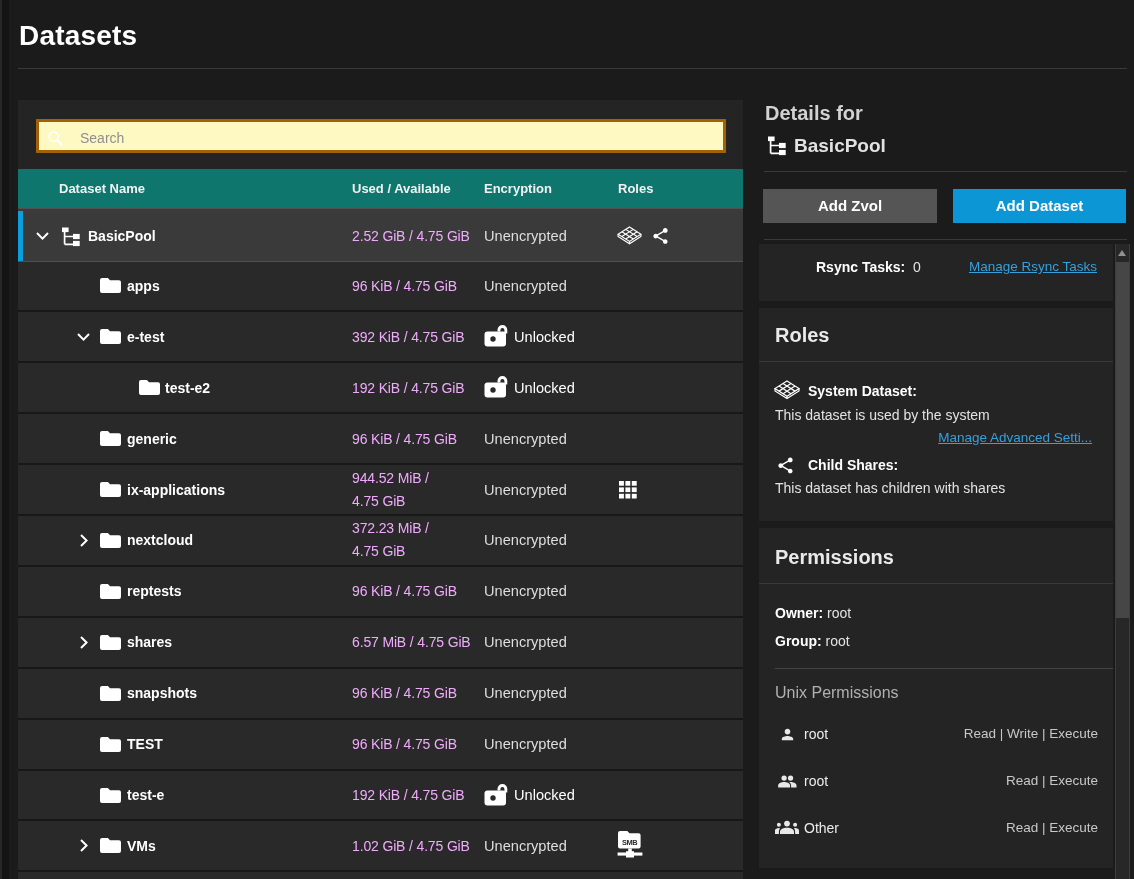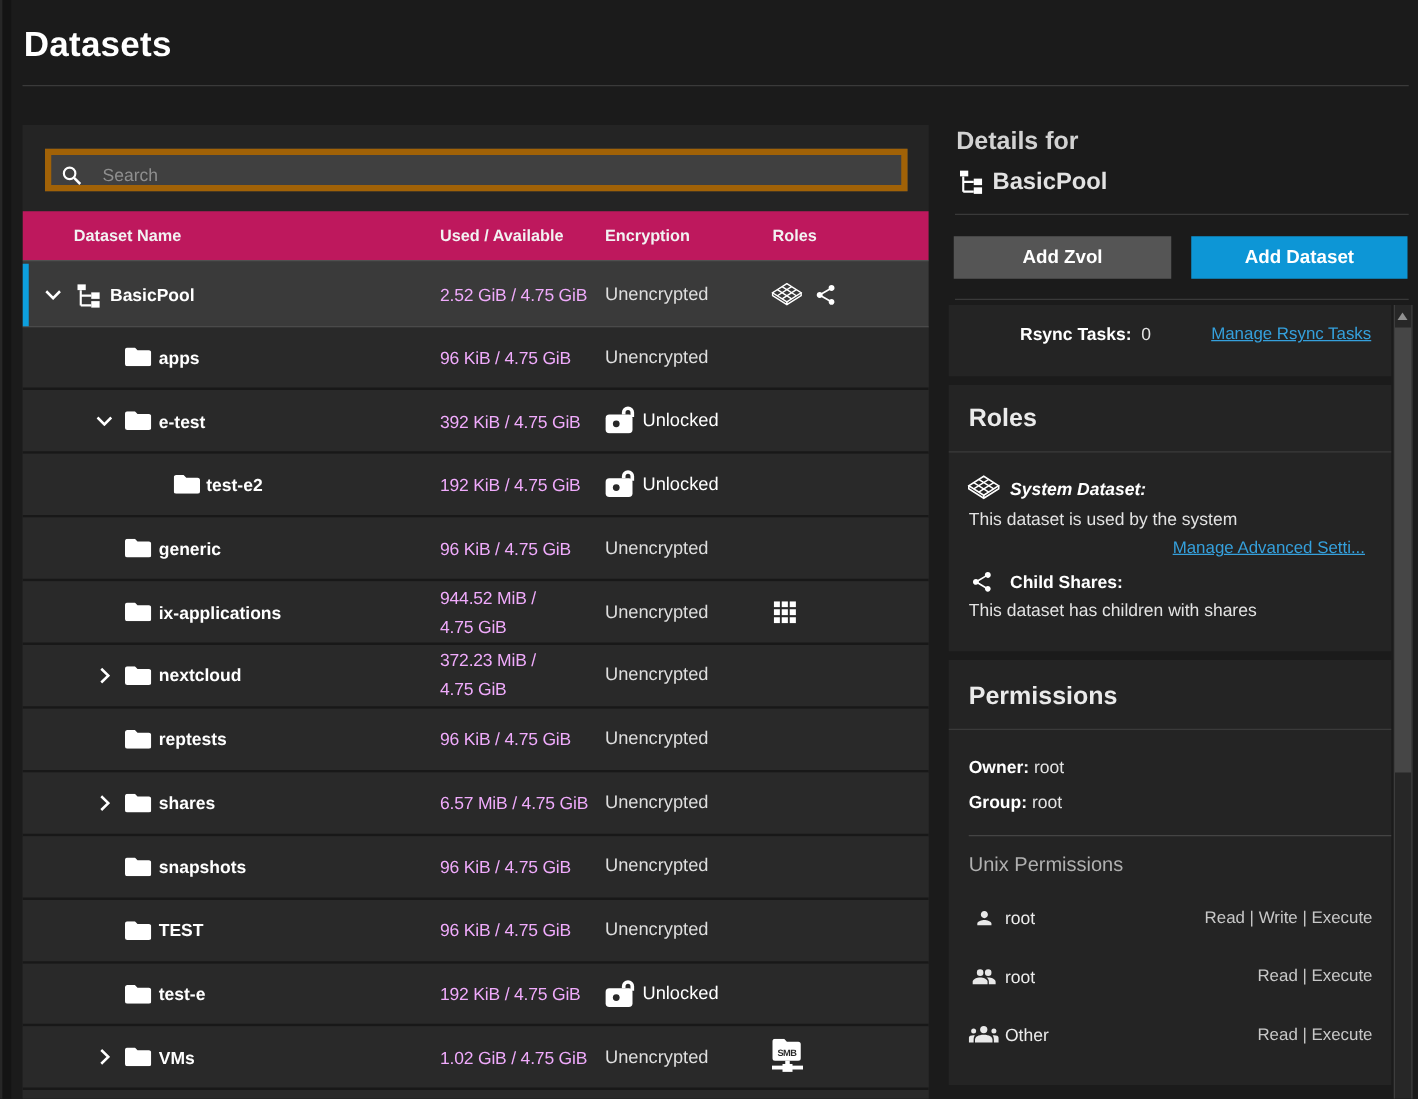--- a/index.html
+++ b/index.html
@@ -7,24 +7,24 @@
     font-family:"Liberation Sans", sans-serif; }
   .abs { position:absolute; }
   #stage { position:relative; width:1018px; height:879px; }
   .rail1 { left:0; top:0; width:2px; height:879px; background:#272727; }
   .rail2 { left:2px; top:0; width:7px; height:879px; background:#141414; }
   h1.title { position:absolute; left:19px; top:20px; font-size:28px; font-weight:bold; color:#fff; letter-spacing:0.2px;}
   .toprule { left:18px; top:68px; width:1109px; height:1px; background:#3a3a3a; }
 
   
   #tcard { left:18px; top:100px; width:725px; height:779px; background:#242424; overflow:hidden; }
-  #search { position:absolute; left:18px; top:19px; width:690px; height:34px; border:5px solid #a16207; background:#404040; }
+  #search { position:absolute; left:18px; top:19px; width:690px; height:34px; border:3px solid #a16207; background:#fef9c3; }
   #search .ph { position:absolute; left:41px; top:8px; font-size:14px; color:#8f8f8f; }
   #search svg { position:absolute; left:8px; top:7.5px; }
-  #thead { position:absolute; left:0; top:69px; width:725px; height:39px; background:#be185d; font-size:13px; font-weight:bold; color:#f2f2f2; }
+  #thead { position:absolute; left:0; top:69px; width:725px; height:39px; background:#0f766e; font-size:13px; font-weight:bold; color:#f2f2f2; }
   #thead span { position:absolute; top:12px; }
   #rows { position:absolute; left:0; top:107.5px; width:725px; }
   .row { position:relative; width:725px; height:50.91px; background:#292929; border-bottom:2px solid #181818; }
   .row.sel { background:#3a3a3a; border-top:1px solid #505050; border-bottom:1px solid #505050; height:54px; }
   .row.sel .bluebar { position:absolute; left:0; top:2px; bottom:0px; width:5px; background:#0d9fdd; }
   .cell { position:absolute; top:50%; transform:translateY(-50%); }
   .name { font-size:14px; font-weight:bold; color:#fff; }
   .used { left:334px; font-size:14px; color:#f0abfc; letter-spacing:-0.15px; }
   .used2 { line-height:23px; }
   .enc  { left:466px; font-size:14.6px; color:#dedede; }
@@ -266,21 +266,21 @@
   <div class="card" style="top:308px; height:213px;">
     <div class="chead" style="top:16px;">Roles</div>
     <div class="cdiv" style="top:53px;"></div>
     <svg style="position:absolute;left:15px;top:72px" width="26" height="21" viewBox="0 0 26 21">
       <g stroke="#fff" stroke-width="1.2" fill="none">
         <path d="M13,1 L25,8.6 L13,16.2 L1,8.6 Z"></path>
         <path d="M5,6.07 L17,13.67 M9,3.53 L21,11.13 M5,11.13 L17,3.53 M9,13.67 L21,6.07"></path>
         <path d="M1,8.6 L1,11 L13,18.6 L25,11 L25,8.6 M13,16.2 L13,18.6"></path>
       </g>
     </svg>
-    <div class="btext" style="position:absolute;left:49px;top:75px;font-style:italic;"><span class="blab">System Dataset:</span></div>
+    <div class="btext" style="position:absolute;left:49px;top:75px;"><span class="blab">System Dataset:</span></div>
     <div class="btext" style="position:absolute;left:16px;top:99px;">This dataset is used by the system</div>
     <a class="lnk" style="position:absolute;right:21px;top:122px;" href="#">Manage Advanced Setti...</a>
     <svg style="position:absolute;left:17px;top:148px" width="19" height="19" viewBox="0 0 24 24">
       <path fill="#fff" d="M18 16.08c-.76 0-1.44.3-1.96.77L8.91 12.7c.05-.23.09-.46.09-.7s-.04-.47-.09-.7l7.05-4.11c.54.5 1.25.81 2.04.81 1.66 0 3-1.34 3-3s-1.34-3-3-3-3 1.34-3 3c0 .24.04.47.09.7L8.04 9.81C7.5 9.31 6.79 9 6 9c-1.66 0-3 1.34-3 3s1.34 3 3 3c.79 0 1.5-.31 2.04-.81l7.12 4.16c-.05.21-.08.43-.08.65 0 1.61 1.31 2.92 2.92 2.92 1.61 0 2.92-1.31 2.92-2.92s-1.31-2.92-2.92-2.92z"></path>
     </svg>
     <div class="btext" style="position:absolute;left:49px;top:149px;"><span class="blab">Child Shares:</span></div>
     <div class="btext" style="position:absolute;left:16px;top:172px;">This dataset has children with shares</div>
   </div>
 
   <div class="card" style="top:528px; height:340px;">

